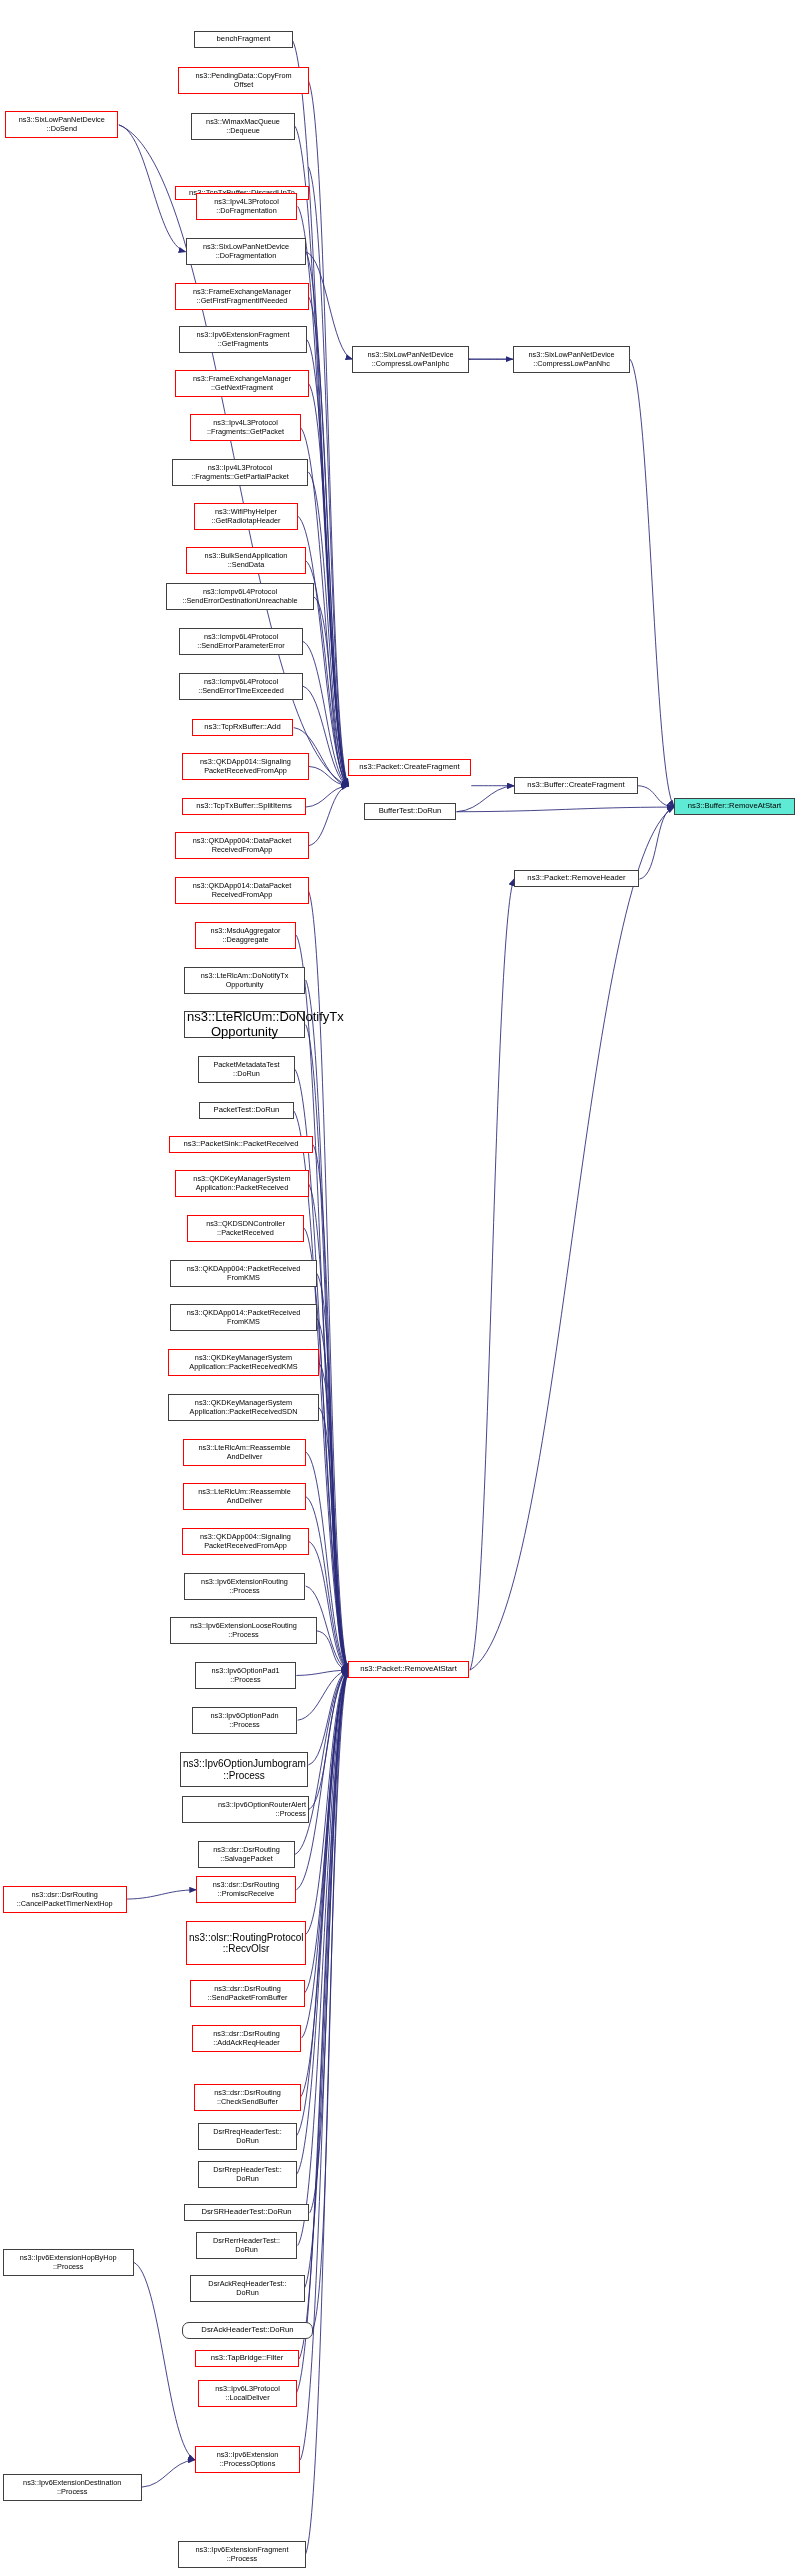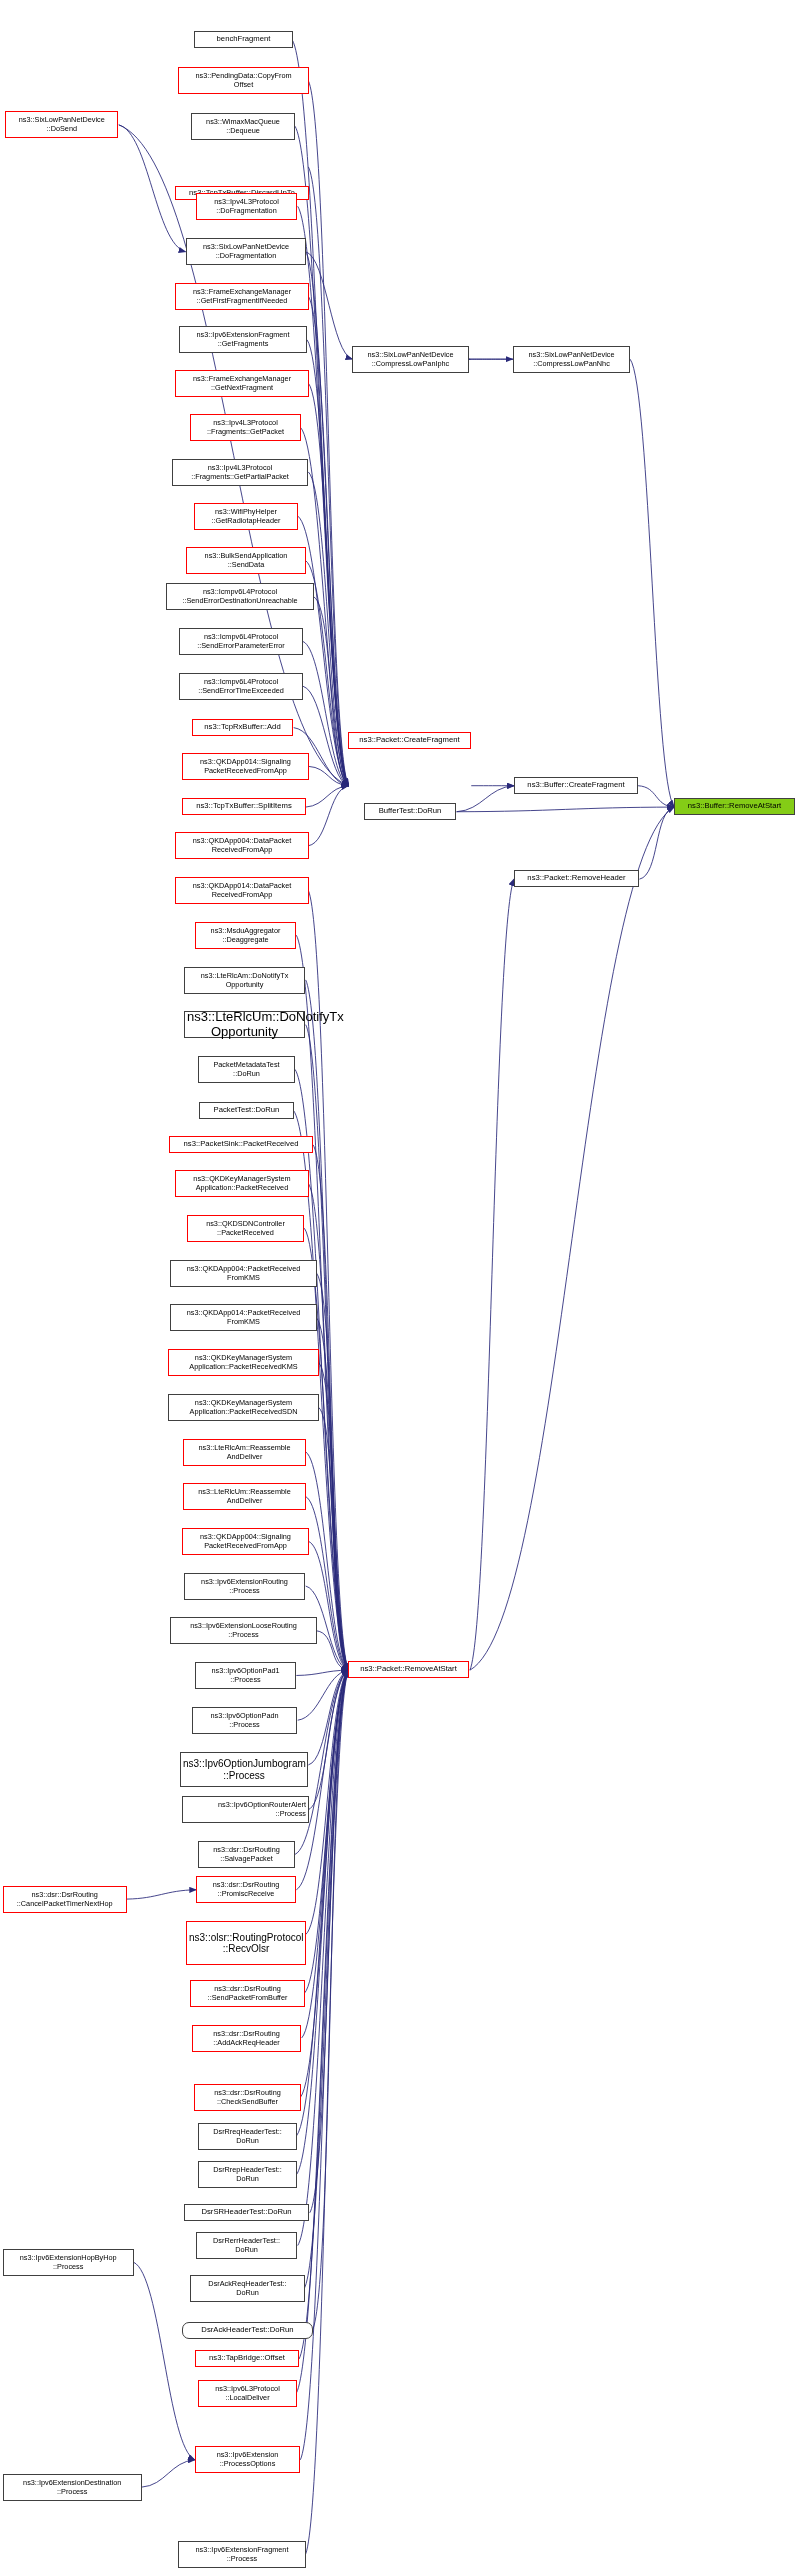--- a/index.html
+++ b/index.html
@@ -6,21 +6,21 @@
   html,body{margin:0;padding:0;background:#ffffff;}
   body{font-family:"Liberation Sans",sans-serif;}
   #graph{position:relative;width:801px;height:2576px;background:#fff;overflow:hidden;}
   #edges{position:absolute;left:0;top:0;width:801px;height:2576px;pointer-events:none;}
   .node{position:absolute;box-sizing:border-box;display:flex;align-items:center;justify-content:center;
         text-align:center;background:#ffffff;line-height:1.12;padding:0.7px 2px;
         font-family:"Liberation Sans",sans-serif;color:#000;}
   .node span{display:block;width:100%;}
   .n-red{border:0.7px solid #ff0000;}
   .n-black{border:0.7px solid #404040;}
-  .n-focus{border:0.7px solid #404040;background:#84cc16;}
+  .n-focus{border:0.7px solid #404040;background:#5eead4;}
 </style>
 </head>
 <body>
 
 <div id="graph">
   <svg id="edges" viewBox="0 0 1200 3859">
     <defs>
       <marker id="ar" markerWidth="9" markerHeight="7" refX="8" refY="3.5" orient="auto">
         <polygon points="0 0, 9 3.5, 0 7" fill="#2a2a7a"></polygon>
       </marker>
@@ -264,21 +264,21 @@
     <div class="node n-black" style="left: 196px; top: 2232px; width: 101px; height: 27px; font-size: 7.3px;">
       <span>DsrRerrHeaderTest::<br>DoRun</span>
     </div>
     <div class="node n-black" style="left: 190px; top: 2275px; width: 115px; height: 27px; font-size: 7.3px;">
       <span>DsrAckReqHeaderTest::<br>DoRun</span>
     </div>
     <div class="node n-black" style="left: 182px; top: 2322px; width: 131px; height: 17.4px; font-size: 7.7px; border-radius: 7px;">
       <span>DsrAckHeaderTest::DoRun</span>
     </div>
     <div class="node n-red" style="left: 195px; top: 2350px; width: 104px; height: 17.4px; font-size: 7.7px;">
-      <span>ns3::TapBridge::Offset</span>
+      <span>ns3::TapBridge::Filter</span>
     </div>
     <div class="node n-red" style="left: 198px; top: 2380px; width: 99px; height: 27px; font-size: 7.3px;">
       <span>ns3::Ipv6L3Protocol<br>::LocalDeliver</span>
     </div>
     <div class="node n-red" style="left: 195px; top: 2446px; width: 105px; height: 27px; font-size: 7.3px;">
       <span>ns3::Ipv6Extension<br>::ProcessOptions</span>
     </div>
     <div class="node n-black" style="left: 2.7px; top: 2249px; width: 131px; height: 27px; font-size: 7.3px;">
       <span>ns3::Ipv6ExtensionHopByHop<br>::Process</span>
     </div>
@@ -287,21 +287,21 @@
     </div>
     <div class="node n-black" style="left: 178px; top: 2541px; width: 128px; height: 27px; font-size: 7.3px;">
       <span>ns3::Ipv6ExtensionFragment<br>::Process</span>
     </div>
     <div class="node n-black" style="left: 352px; top: 346px; width: 117px; height: 27px; font-size: 7.3px;">
       <span>ns3::SixLowPanNetDevice<br>::CompressLowPanIphc</span>
     </div>
     <div class="node n-black" style="left: 513px; top: 346px; width: 117px; height: 27px; font-size: 7.3px;">
       <span>ns3::SixLowPanNetDevice<br>::CompressLowPanNhc</span>
     </div>
-    <div class="node n-red" style="left: 348px; top: 732px; width: 123px; height: 17.4px; font-size: 7.7px;">
+    <div class="node n-red" style="left: 348px; top: 759px; width: 123px; height: 17.4px; font-size: 7.7px;">
       <span>ns3::Packet::CreateFragment</span>
     </div>
     <div class="node n-black" style="left: 514px; top: 777px; width: 124px; height: 17.4px; font-size: 7.7px;">
       <span>ns3::Buffer::CreateFragment</span>
     </div>
     <div class="node n-black" style="left: 364px; top: 803px; width: 92px; height: 17.4px; font-size: 7.7px;">
       <span>BufferTest::DoRun</span>
     </div>
     <div class="node n-focus" style="left: 674px; top: 798px; width: 121px; height: 17.4px; font-size: 7.7px;">
       <span>ns3::Buffer::RemoveAtStart</span>

